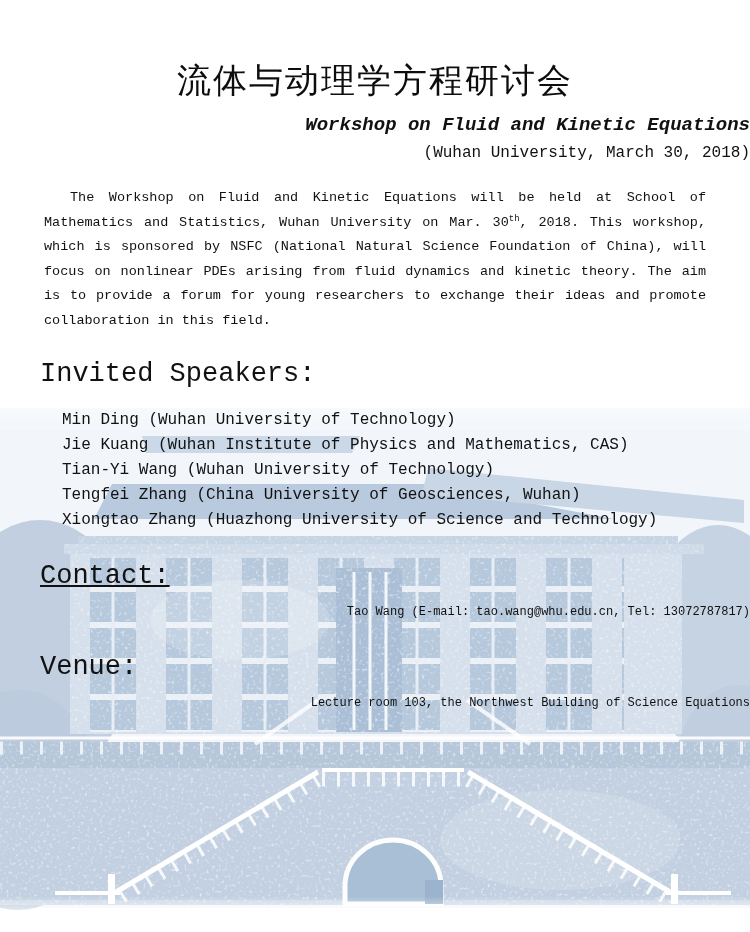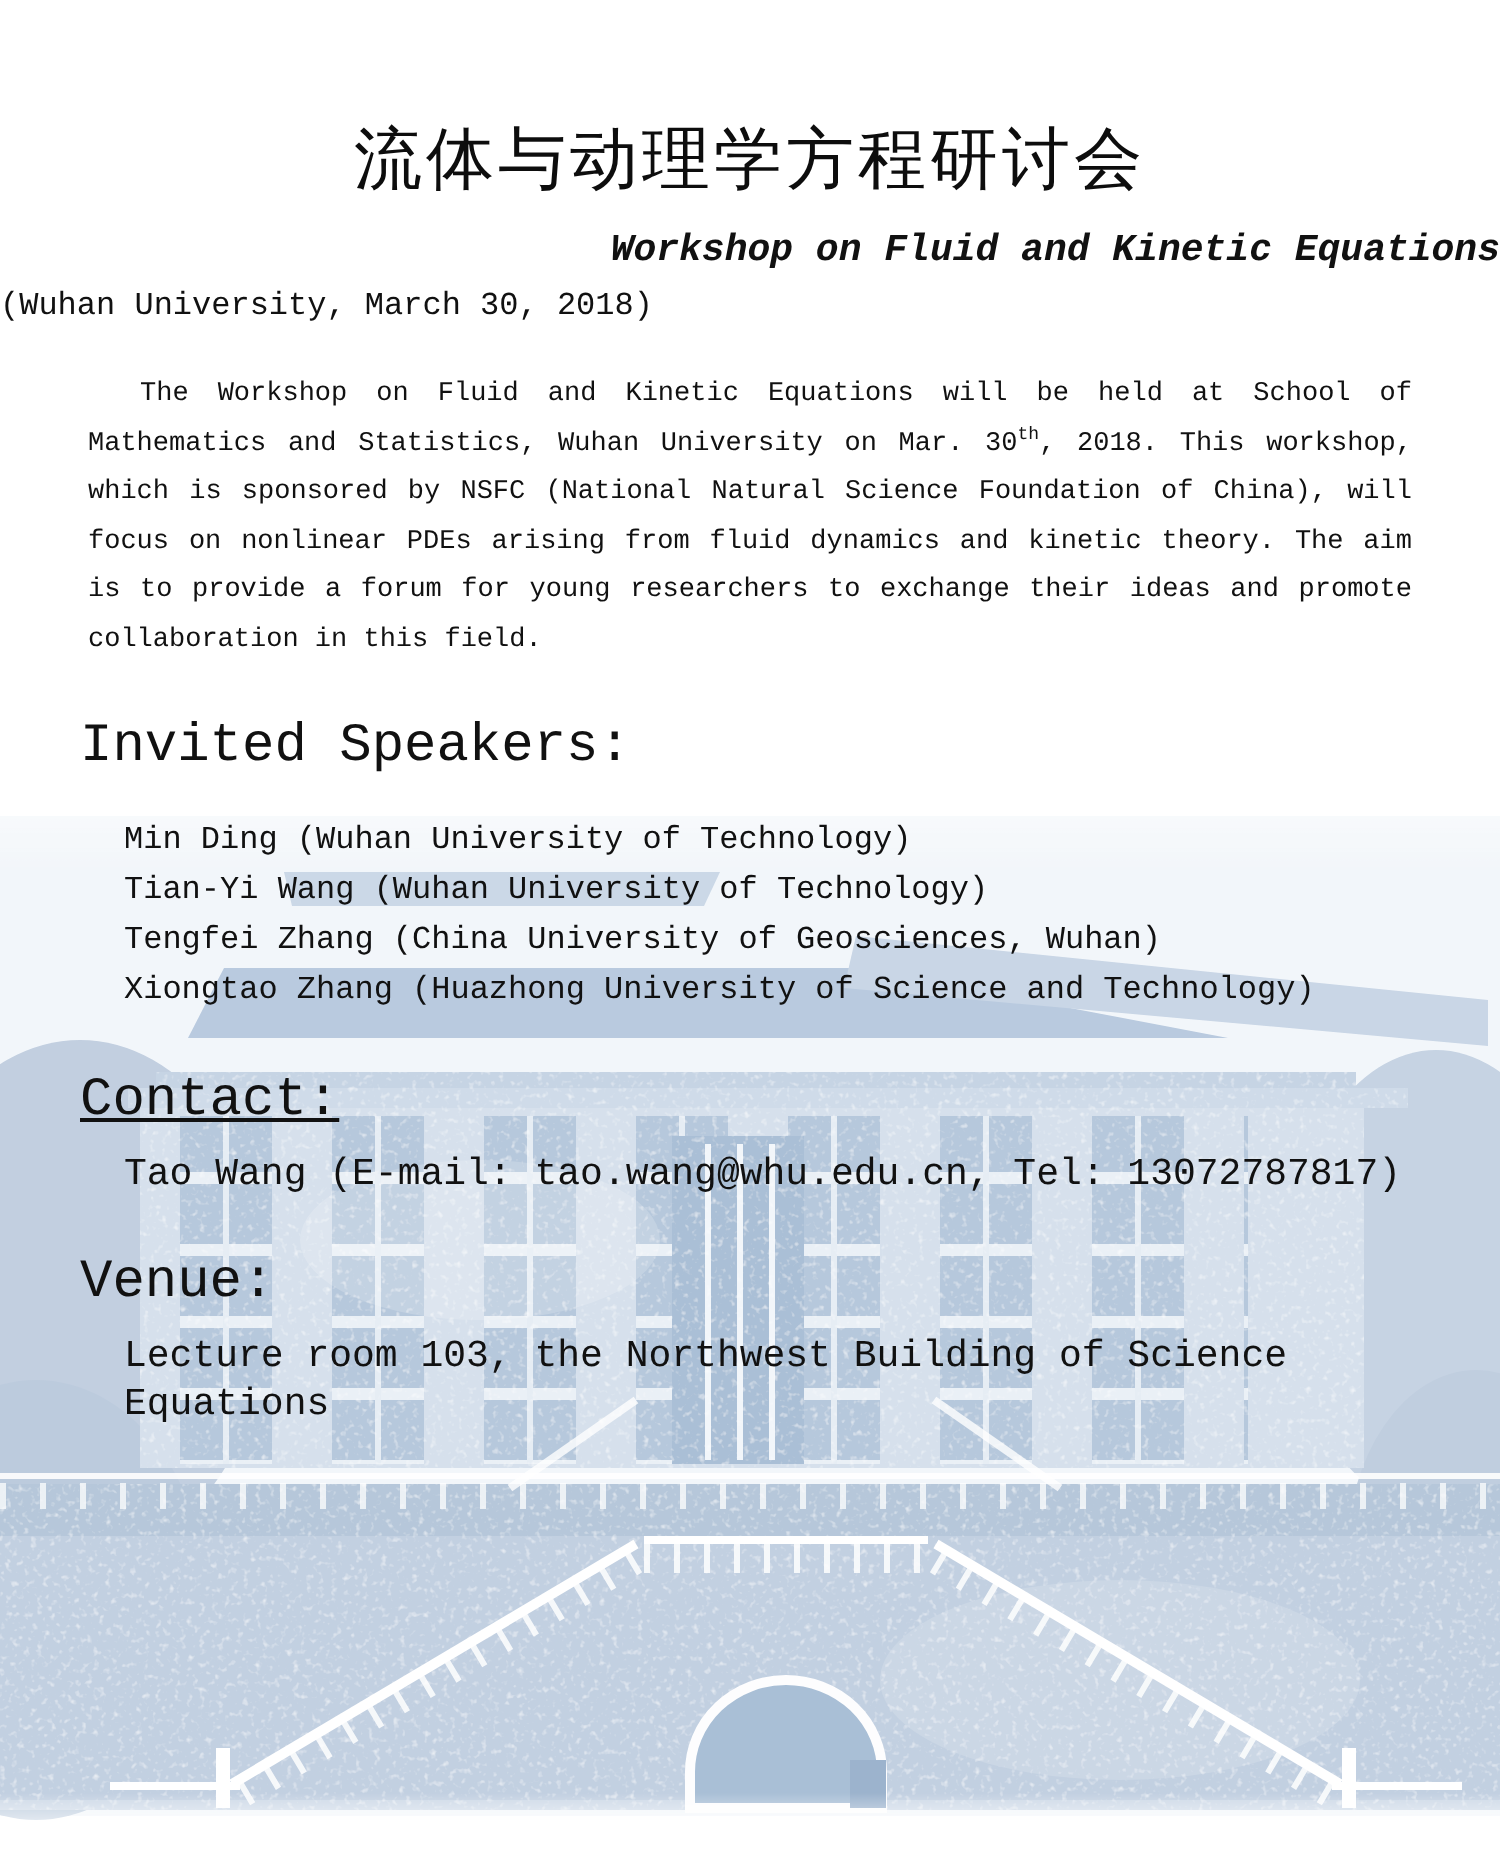--- a/index.html
+++ b/index.html
@@ -31,21 +31,21 @@
     margin: 10px 0 0 0;
     text-align: right;
     font-family: Liberation Mono, monospace;
     font-style: italic;
     font-weight: bold;
     font-size: 19px;
     line-height: 26px;
   }
   .dateline {
     margin: 5px 0 0 0;
-    text-align: left;
+    text-align: right;
     font-size: 16px;
     line-height: 21px;
   }
   .intro {
     margin: 22px 44px 0 44px;
     font-size: 13.5px;
     line-height: 24.5px;
     text-align: justify;
     text-indent: 26px;
   }
@@ -60,22 +60,23 @@
   .section-heading.venue   { margin-top: 26px; }
   .speakers-list {
     margin: 16px 0 0 62px;
     padding: 0;
     list-style: none;
     font-size: 16px;
     line-height: 25px;
   }
   .detail-line {
     margin: 6px 0 0 62px;
-    font-size: 19px;
+    font-size: 12px;
     line-height: 24px;
+    text-align: right;
   }
 </style>
 </head>
 <body>
 
 <svg class="watermark" width="750" height="932" viewBox="0 0 750 932" xmlns="http://www.w3.org/2000/svg">
   <defs>
     <linearGradient id="fade" x1="0" y1="0" x2="0" y2="1">
       <stop offset="0.40" stop-color="#ffffff" stop-opacity="0"></stop>
       <stop offset="0.465" stop-color="#ffffff" stop-opacity="1"></stop>
@@ -162,20 +163,21 @@
     <div class="subtitle">Workshop on Fluid and Kinetic Equations</div>
     <div class="dateline">(Wuhan University, March 30, 2018)</div>
   </header>
 
   <p class="intro"><span>The Workshop on Fluid and Kinetic Equations will be held at School of Mathematics and Statistics, Wuhan University on Mar. 30</span><sup>th</sup><span>, 2018. This workshop, which is sponsored by NSFC (National Natural Science Foundation of China), will focus on nonlinear PDEs arising from fluid dynamics and kinetic theory. The aim is to provide a forum for young researchers to exchange their ideas and promote collaboration in this field.</span></p>
 
   <section>
     <h2 class="section-heading">Invited Speakers:</h2>
     <ul class="speakers-list">
       <li>Min Ding (Wuhan University of Technology)</li>
+      <li>Jie Kuang (Wuhan Institute of Physics and Mathematics, CAS)</li>
       <li>Tian-Yi Wang (Wuhan University of Technology)</li>
       <li>Tengfei Zhang (China University of Geosciences, Wuhan)</li>
       <li>Xiongtao Zhang (Huazhong University of Science and Technology)</li>
     </ul>
   </section>
 
   <section>
     <h2 class="section-heading contact">Contact:</h2>
     <div class="detail-line">Tao Wang (E-mail: tao.wang@whu.edu.cn, Tel: 13072787817)</div>
   </section>

